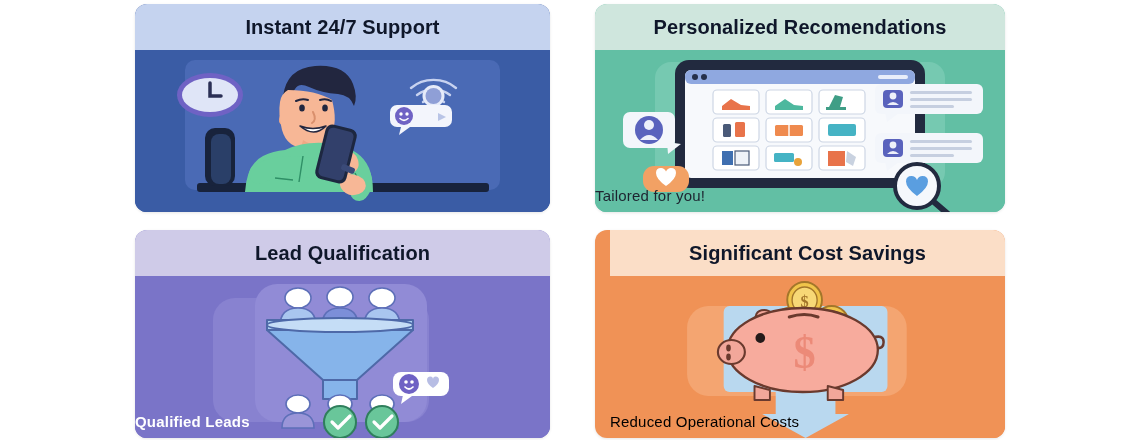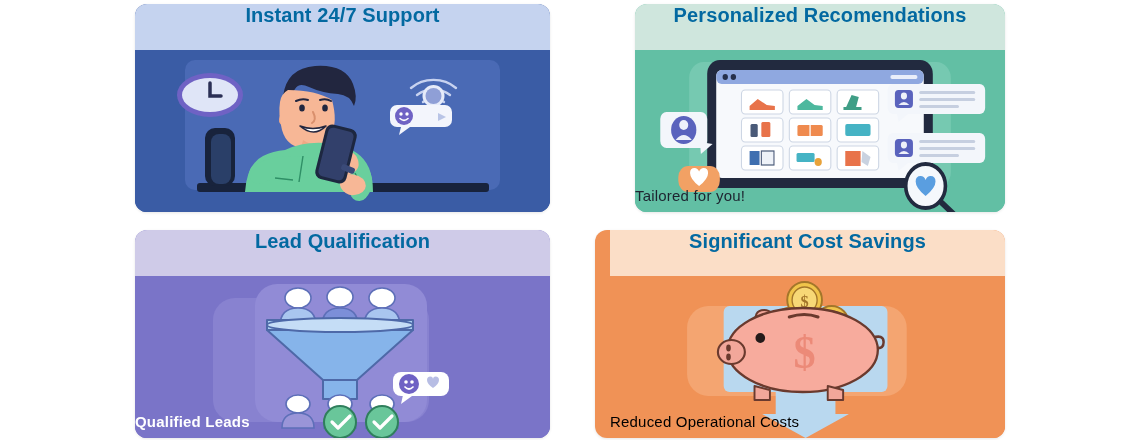--- a/index.html
+++ b/index.html
@@ -30,33 +30,33 @@
   }
   .card {
     border-radius: 12px;
     overflow: hidden;
     display: flex;
     flex-direction: column;
     box-shadow: 0 1px 3px rgba(0,0,0,0.10);
     position: relative;
   }
   .card-1 { grid-column: 2; grid-row: 2; }
-  .card-2 { grid-column: 4; grid-row: 2; margin-left: 40px; }
+  .card-2 { grid-column: 4; grid-row: 2; }
   .card-3 { grid-column: 2; grid-row: 4; }
   .card-4 { grid-column: 4; grid-row: 4; padding-left: 15px; }
 
   .card-header {
     height: 46px;
     flex: 0 0 46px;
     display: flex;
-    align-items: flex-start;
+    align-items: center;
     justify-content: center;
     font-weight: bold;
     font-size: 20px;
-    color: #0369a1;
+    color: #0f172a;
     letter-spacing: 0.1px;
   }
   .card-body {
     flex: 1 1 auto;
     position: relative;
     overflow: hidden;
   }
   .card-caption {
     position: absolute;
     left: 0; right: 0;

